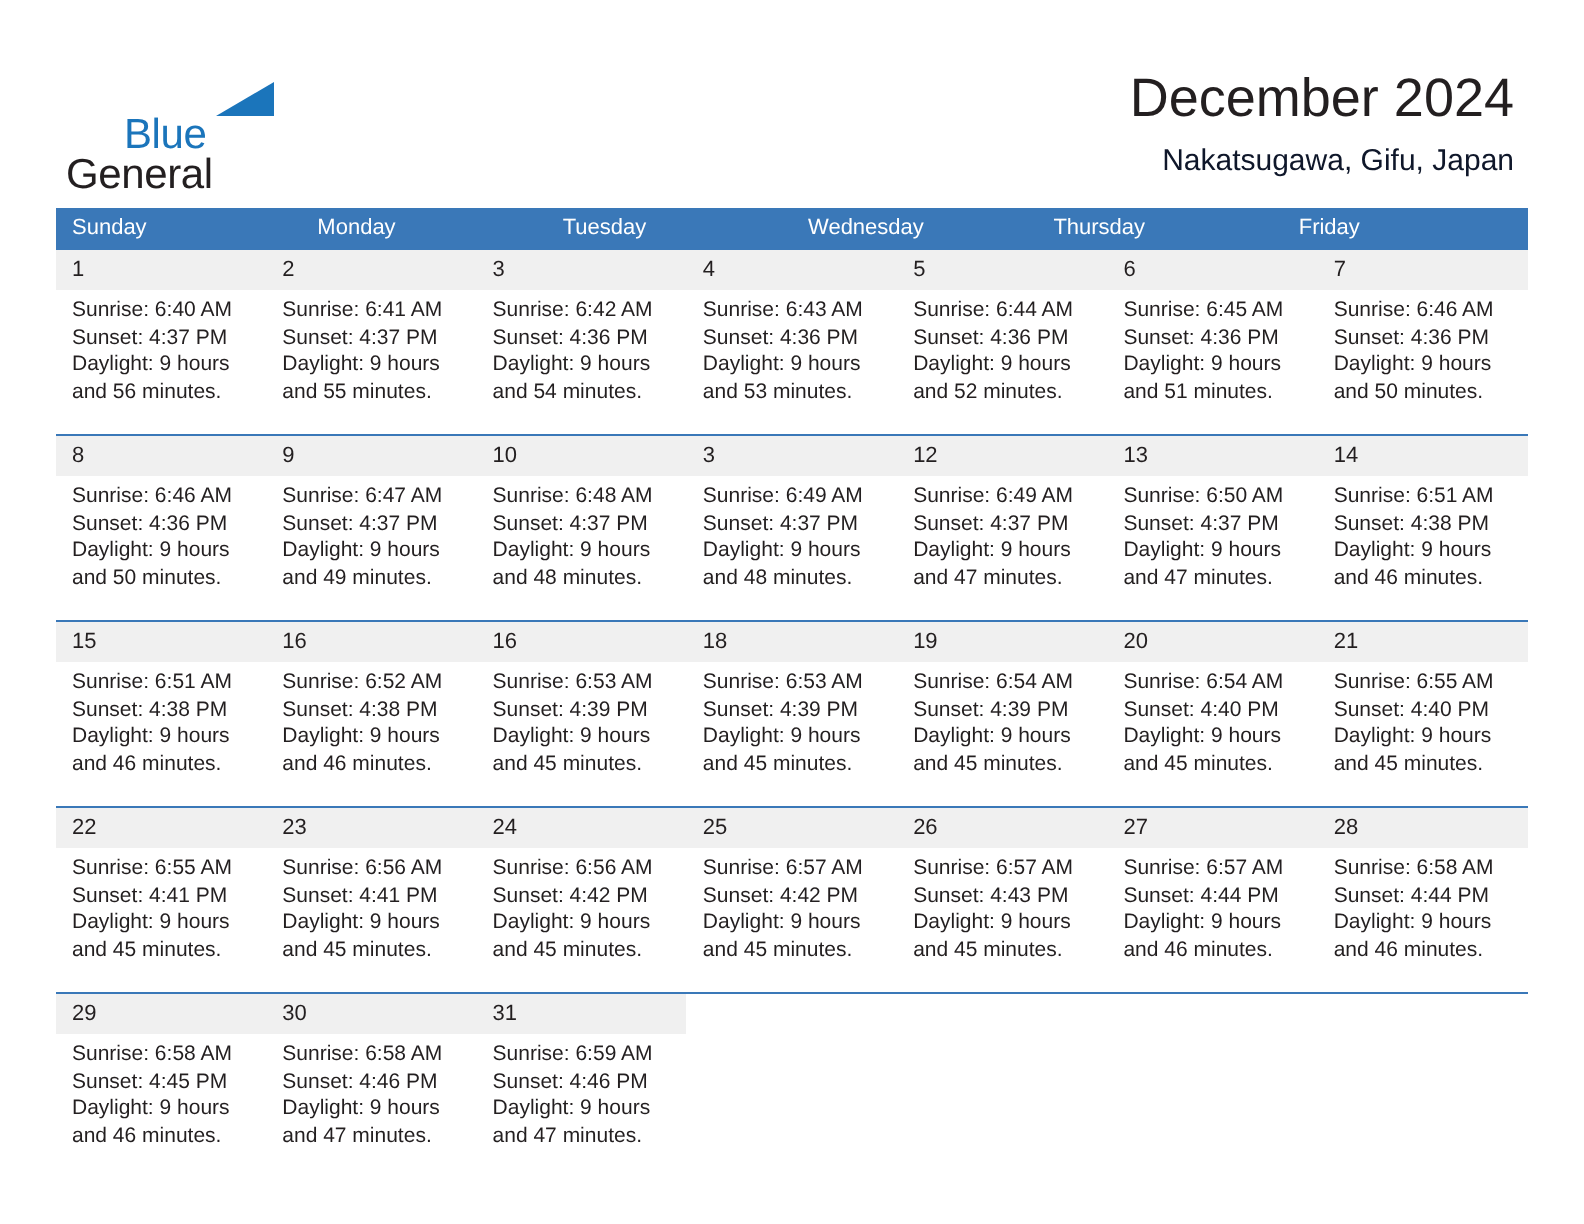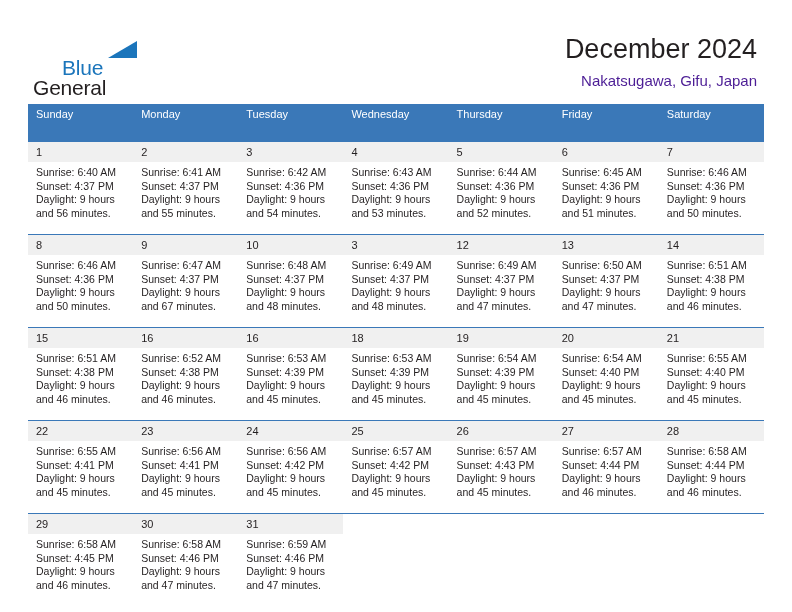--- a/index.html
+++ b/index.html
@@ -76,36 +76,36 @@
     font-size: 27px;
     font-weight: normal;
     color: #231f20;
     line-height: 34px;
     white-space: nowrap;
   }
   .location-title {
     margin-top: 5px;
     font-size: 15px;
     font-weight: normal;
-    color: #4c1d95;
+    color: #0f172a;
     line-height: 19px;
     white-space: nowrap;
   }
 
   
   .calendar {
     position: absolute;
     left: 28px;
     top: 104px;
     width: 736px;
   }
   .weekday-row {
     display: flex;
     width: 736px;
-    height: 38px;
+    height: 21px;
     background: #3a78b8;
   }
   .weekday {
     flex: 1 1 0;
     font-size: 11px;
     color: #ffffff;
     line-height: 21px;
     padding-left: 8px;
     box-sizing: border-box;
     white-space: nowrap;
@@ -173,21 +173,20 @@
 
   <div class="calendar">
 
     <div class="weekday-row">
       <div class="weekday">Sunday</div>
       <div class="weekday">Monday</div>
       <div class="weekday">Tuesday</div>
       <div class="weekday">Wednesday</div>
       <div class="weekday">Thursday</div>
       <div class="weekday">Friday</div>
-      <div class="weekday">Saturday</div>
     </div>
 
     <div class="week-row first">
       <div class="day-cell">
         <div class="day-number">1</div>
         <div class="day-body">
           <div class="day-line">Sunrise: 6:40 AM</div>
           <div class="day-line">Sunset: 4:37 PM</div>
           <div class="day-line">Daylight: 9 hours</div>
           <div class="day-line">and 56 minutes.</div>
@@ -258,21 +257,21 @@
           <div class="day-line">Daylight: 9 hours</div>
           <div class="day-line">and 50 minutes.</div>
         </div>
       </div>
       <div class="day-cell">
         <div class="day-number">9</div>
         <div class="day-body">
           <div class="day-line">Sunrise: 6:47 AM</div>
           <div class="day-line">Sunset: 4:37 PM</div>
           <div class="day-line">Daylight: 9 hours</div>
-          <div class="day-line">and 67 minutes.</div>
+          <div class="day-line">and 49 minutes.</div>
         </div>
       </div>
       <div class="day-cell">
         <div class="day-number">10</div>
         <div class="day-body">
           <div class="day-line">Sunrise: 6:48 AM</div>
           <div class="day-line">Sunset: 4:37 PM</div>
           <div class="day-line">Daylight: 9 hours</div>
           <div class="day-line">and 48 minutes.</div>
         </div>

